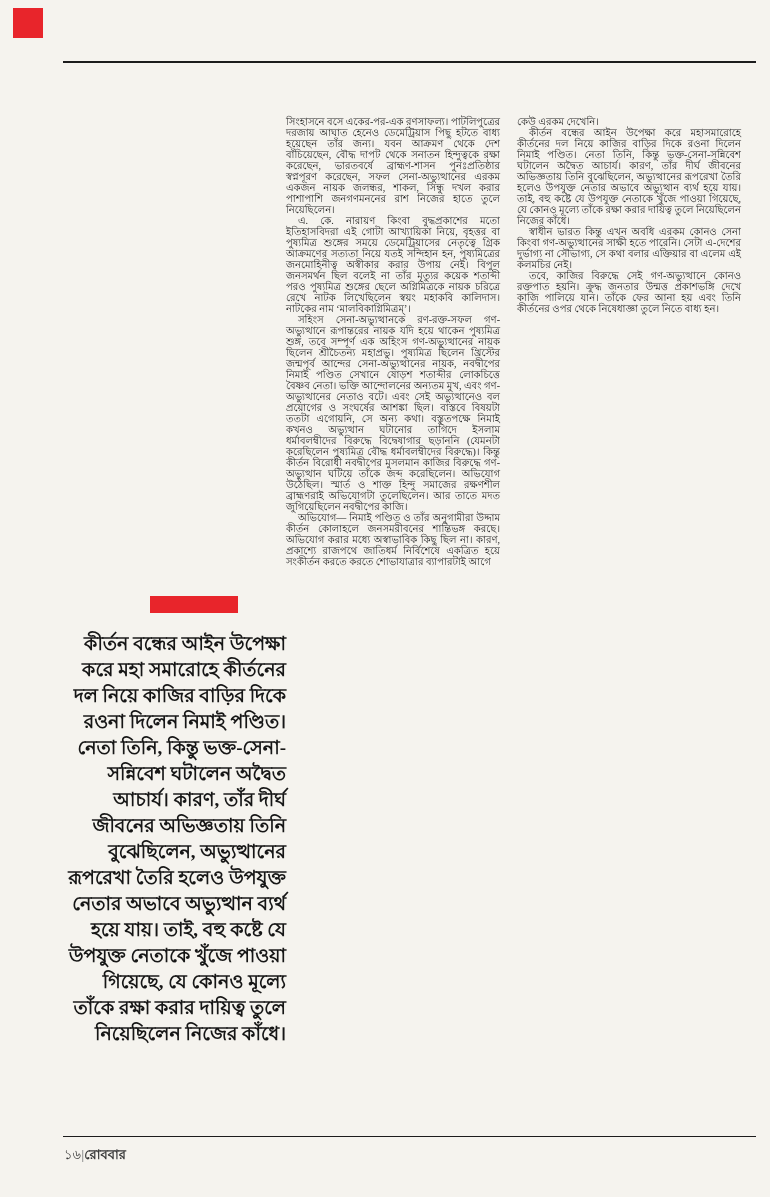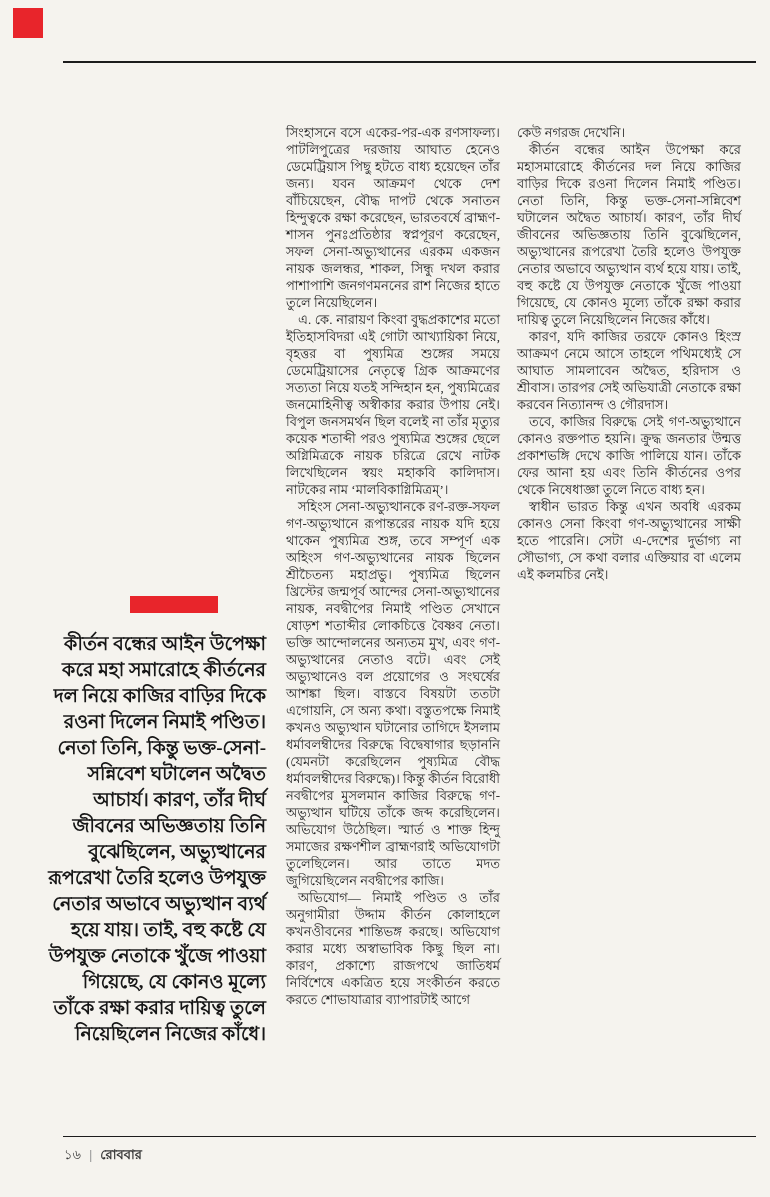--- a/index.html
+++ b/index.html
@@ -26,39 +26,39 @@
     position: absolute;
     left: 63px;
     width: 693px;
     background: #1c1c1c;
   }
   .rule-top { top: 61px; height: 2px; }
   .rule-bottom { top: 1136px; height: 1px; }
 
   .column {
     position: absolute;
-    top: 124px;
+    top: 116px;
     color: #262626;
-    font-size: 13px;
-    line-height: 17px;
+    font-size: 10px;
+    line-height: 11px;
     text-align: justify;
     letter-spacing: 0;
   }
   .column p {
     margin: 0;
   }
   .column p.indent {
     text-indent: 12px;
   }
   .col-1 { left: 286px; width: 214px; height: 1000px; }
   .col-2 { left: 517px; width: 224px; height: 1000px; }
 
   .quote-block {
     position: absolute;
-    left: 44px;
+    left: 64px;
     top: 596px;
     width: 222px;
   }
   .quote-bar {
     width: 88px;
     height: 17px;
     background: #e8252b;
     margin: 0 0 18px 86px;
   }
   .quote-text {
@@ -72,21 +72,21 @@
 
   .footer {
     position: absolute;
     left: 64px;
     top: 1145px;
     font-size: 13px;
     color: #3a3a3a;
     font-family: "Liberation Sans", "DejaVu Sans", sans-serif;
     display: flex;
     align-items: baseline;
-    gap: 8px;
+    gap: 0;
   }
   .footer .page-num { font-weight: 400; }
   .footer .sep { color: #9a9a9a; }
   .footer .pub { font-weight: 700; }
 </style>
 </head>
 <body>
 
 <div class="corner-mark"></div>
 
@@ -94,29 +94,28 @@
 
 <div class="quote-block">
   <div class="quote-bar"></div>
   <div class="quote-text">কীর্তন বন্ধের আইন উপেক্ষা করে মহা সমারোহে কীর্তনের দল নিয়ে কাজির বাড়ির দিকে রওনা দিলেন নিমাই পণ্ডিত। নেতা তিনি, কিন্তু ভক্ত-সেনা-সন্নিবেশ ঘটালেন অদ্বৈত আচার্য। কারণ, তাঁর দীর্ঘ জীবনের অভিজ্ঞতায় তিনি বুঝেছিলেন, অভ্যুত্থানের রূপরেখা তৈরি হলেও উপযুক্ত নেতার অভাবে অভ্যুত্থান ব্যর্থ হয়ে যায়। তাই, বহু কষ্টে যে উপযুক্ত নেতাকে খুঁজে পাওয়া গিয়েছে, যে কোনও মূল্যে তাঁকে রক্ষা করার দায়িত্ব তুলে নিয়েছিলেন নিজের কাঁধে।</div>
 </div>
 
 <div class="column col-1">
   <p>সিংহাসনে বসে একের-পর-এক রণসাফল্য। পাটলিপুত্রের দরজায় আঘাত হেনেও ডেমেট্রিয়াস পিছু হটতে বাধ্য হয়েছেন তাঁর জন্য। যবন আক্রমণ থেকে দেশ বাঁচিয়েছেন, বৌদ্ধ দাপট থেকে সনাতন হিন্দুত্বকে রক্ষা করেছেন, ভারতবর্ষে ব্রাহ্মণ-শাসন পুনঃপ্রতিষ্ঠার স্বপ্নপূরণ করেছেন, সফল সেনা-অভ্যুত্থানের এরকম একজন নায়ক জলন্ধর, শাকল, সিন্ধু দখল করার পাশাপাশি জনগণমননের রাশ নিজের হাতে তুলে নিয়েছিলেন।</p>
   <p class="indent">এ. কে. নারায়ণ কিংবা বুদ্ধপ্রকাশের মতো ইতিহাসবিদরা এই গোটা আখ্যায়িকা নিয়ে, বৃহত্তর বা পুষ্যমিত্র শুঙ্গের সময়ে ডেমেট্রিয়াসের নেতৃত্বে গ্রিক আক্রমণের সত্যতা নিয়ে যতই সন্দিহান হন, পুষ্যমিত্রের জনমোহিনীত্ব অস্বীকার করার উপায় নেই। বিপুল জনসমর্থন ছিল বলেই না তাঁর মৃত্যুর কয়েক শতাব্দী পরও পুষ্যমিত্র শুঙ্গের ছেলে অগ্নিমিত্রকে নায়ক চরিত্রে রেখে নাটক লিখেছিলেন স্বয়ং মহাকবি কালিদাস। নাটকের নাম ‘মালবিকাগ্নিমিত্রম্’।</p>
   <p class="indent">সহিংস সেনা-অভ্যুত্থানকে রণ-রক্ত-সফল গণ-অভ্যুত্থানে রূপান্তরের নায়ক যদি হয়ে থাকেন পুষ্যমিত্র শুঙ্গ, তবে সম্পূর্ণ এক অহিংস গণ-অভ্যুত্থানের নায়ক ছিলেন শ্রীচৈতন্য মহাপ্রভু। পুষ্যমিত্র ছিলেন খ্রিস্টের জন্মপূর্ব আন্দের সেনা-অভ্যুত্থানের নায়ক, নবদ্বীপের নিমাই পণ্ডিত সেখানে ষোড়শ শতাব্দীর লোকচিত্তে বৈষ্ণব নেতা। ভক্তি আন্দোলনের অন্যতম মুখ, এবং গণ-অভ্যুত্থানের নেতাও বটে। এবং সেই অভ্যুত্থানেও বল প্রয়োগের ও সংঘর্ষের আশঙ্কা ছিল। বাস্তবে বিষয়টা ততটা এগোয়নি, সে অন্য কথা। বস্তুতপক্ষে নিমাই কখনও অভ্যুত্থান ঘটানোর তাগিদে ইসলাম ধর্মাবলম্বীদের বিরুদ্ধে বিদ্বেষাগার ছড়াননি (যেমনটা করেছিলেন পুষ্যমিত্র বৌদ্ধ ধর্মাবলম্বীদের বিরুদ্ধে)। কিন্তু কীর্তন বিরোধী নবদ্বীপের মুসলমান কাজির বিরুদ্ধে গণ-অভ্যুত্থান ঘটিয়ে তাঁকে জব্দ করেছিলেন। অভিযোগ উঠেছিল। স্মার্ত ও শাক্ত হিন্দু সমাজের রক্ষণশীল ব্রাহ্মণরাই অভিযোগটা তুলেছিলেন। আর তাতে মদত জুগিয়েছিলেন নবদ্বীপের কাজি।</p>
-  <p class="indent">অভিযোগ— নিমাই পণ্ডিত ও তাঁর অনুগামীরা উদ্দাম কীর্তন কোলাহলে কখনওীবনের শান্তিভঙ্গ করছে। অভিযোগ করার মধ্যে অস্বাভাবিক কিছু ছিল না। কারণ, প্রকাশ্যে রাজপথে জাতিধর্ম নির্বিশেষে একত্রিত হয়ে সংকীর্তন করতে করতে শোভাযাত্রার ব্যাপারটাই আগে</p>
+  <p class="indent">অভিযোগ— নিমাই পণ্ডিত ও তাঁর অনুগামীরা উদ্দাম কীর্তন কোলাহলে জনসমরীবনের শান্তিভঙ্গ করছে। অভিযোগ করার মধ্যে অস্বাভাবিক কিছু ছিল না। কারণ, প্রকাশ্যে রাজপথে জাতিধর্ম নির্বিশেষে একত্রিত হয়ে সংকীর্তন করতে করতে শোভাযাত্রার ব্যাপারটাই আগে</p>
 </div>
 
 <div class="column col-2">
-  <p>কেউ নগরজ দেখেনি।</p>
+  <p>কেউ এরকম দেখেনি।</p>
   <p class="indent">কীর্তন বন্ধের আইন উপেক্ষা করে মহাসমারোহে কীর্তনের দল নিয়ে কাজির বাড়ির দিকে রওনা দিলেন নিমাই পণ্ডিত। নেতা তিনি, কিন্তু ভক্ত-সেনা-সন্নিবেশ ঘটালেন অদ্বৈত আচার্য। কারণ, তাঁর দীর্ঘ জীবনের অভিজ্ঞতায় তিনি বুঝেছিলেন, অভ্যুত্থানের রূপরেখা তৈরি হলেও উপযুক্ত নেতার অভাবে অভ্যুত্থান ব্যর্থ হয়ে যায়। তাই, বহু কষ্টে যে উপযুক্ত নেতাকে খুঁজে পাওয়া গিয়েছে, যে কোনও মূল্যে তাঁকে রক্ষা করার দায়িত্ব তুলে নিয়েছিলেন নিজের কাঁধে।</p>
-  <p class="indent">কারণ, যদি কাজির তরফে কোনও হিংস্র আক্রমণ নেমে আসে তাহলে পথিমধ্যেই সে আঘাত সামলাবেন অদ্বৈত, হরিদাস ও শ্রীবাস। তারপর সেই অভিযাত্রী নেতাকে রক্ষা করবেন নিত্যানন্দ ও গৌরদাস।</p>
+  <p class="indent">স্বাধীন ভারত কিন্তু এখন অবধি এরকম কোনও সেনা কিংবা গণ-অভ্যুত্থানের সাক্ষী হতে পারেনি। সেটা এ-দেশের দুর্ভাগ্য না সৌভাগ্য, সে কথা বলার এক্তিয়ার বা এলেম এই কলমচির নেই।</p>
   <p class="indent">তবে, কাজির বিরুদ্ধে সেই গণ-অভ্যুত্থানে কোনও রক্তপাত হয়নি। ক্রুদ্ধ জনতার উন্মত্ত প্রকাশভঙ্গি দেখে কাজি পালিয়ে যান। তাঁকে ফের আনা হয় এবং তিনি কীর্তনের ওপর থেকে নিষেধাজ্ঞা তুলে নিতে বাধ্য হন।</p>
-  <p class="indent">স্বাধীন ভারত কিন্তু এখন অবধি এরকম কোনও সেনা কিংবা গণ-অভ্যুত্থানের সাক্ষী হতে পারেনি। সেটা এ-দেশের দুর্ভাগ্য না সৌভাগ্য, সে কথা বলার এক্তিয়ার বা এলেম এই কলমচির নেই।</p>
 </div>
 
 <div class="rule rule-bottom"></div>
 <div class="footer">
   <span class="page-num">১৬</span>
   <span class="sep">|</span>
   <span class="pub">রোববার</span>
 </div>
 
 </body></html>

